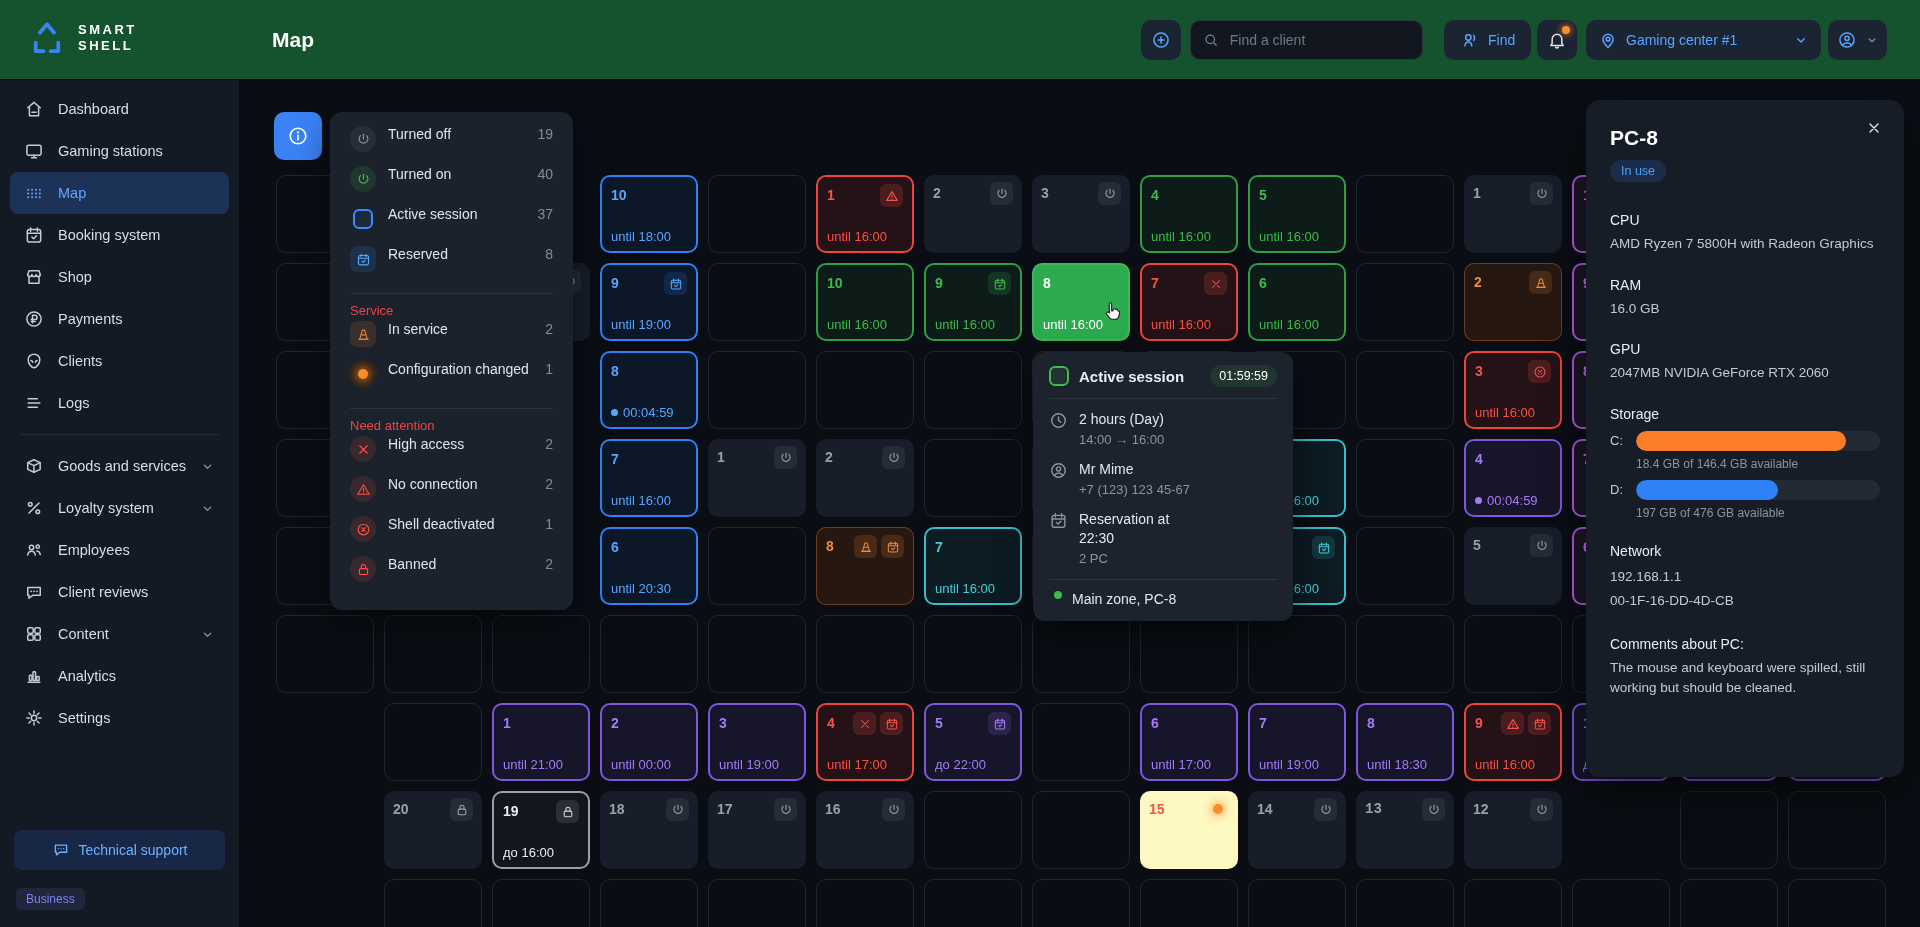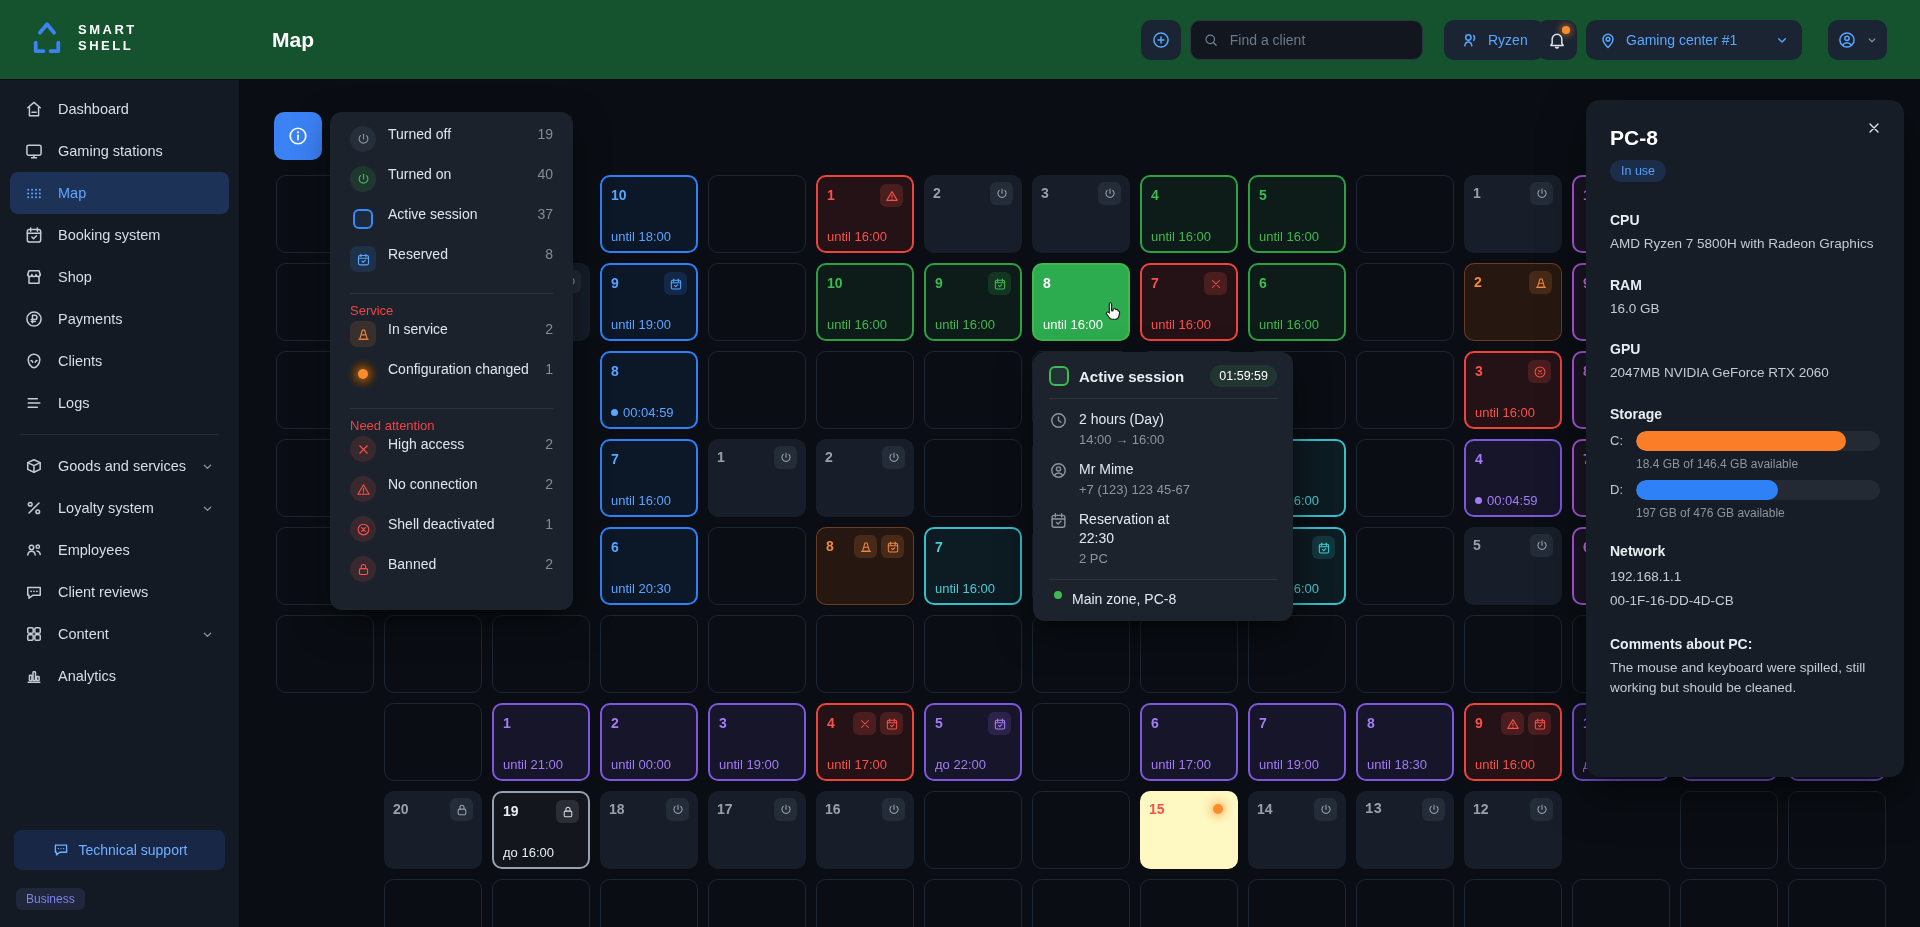--- a/index.html
+++ b/index.html
@@ -17,21 +17,21 @@
   .tb-btn{position:absolute;top:20px;height:40px;background:#1b2433;border-radius:10px;display:flex;align-items:center;justify-content:center;gap:8px;color:#58a6ff;font-size:14px;cursor:pointer}
   .tb-btn .icon{width:20px;height:20px}
   .add-btn{left:1141px;width:40px}
   .search{position:absolute;left:1190px;top:20px;width:233px;height:40px;border:1px solid #2c3542;border-radius:10px;background:#11161f;display:flex;align-items:center;padding:0 12px;gap:9px}
   .search .icon{width:18px;height:18px;color:#768390}
   .search input{background:transparent;border:0;outline:0;color:#c9d1d9;font-size:14px;width:100%;font-family:inherit}
   .search input::placeholder{color:#6e7987}
   .calls-btn{left:1444px;padding:0 16px}
   .bell-btn{left:1537px;width:40px;color:#dfe5ec}
   .bell-dot{position:absolute;top:6px;right:7px;width:8px;height:8px;border-radius:50%;background:#fd8c2a;box-shadow:0 0 6px 2px rgba(253,140,42,.5)}
-  .loc-btn{left:1586px;width:216px;justify-content:flex-start;padding:0 12px}
+  .loc-btn{left:1586px;width:235px;justify-content:flex-start;padding:0 12px}
   .loc-btn .lbl{flex:1;text-align:left}
   .loc-btn .chev{width:16px;height:16px;color:#58a6ff}
   .user-btn{left:1828px;width:59px}
   .user-btn .chev{width:14px;height:14px;color:#8b949e}
 
   
   .sidebar{position:absolute;left:0;top:80px;width:240px;height:847px;background:#141a23;border-right:1px solid #070a0e;z-index:40}
   .nav{padding-top:8px}
   .nav-item{height:42px;margin:0 10px;border-radius:8px;display:flex;align-items:center;gap:14px;padding:0 14px;color:#d7dee6;font-size:14.5px;cursor:pointer}
   .nav-item .icon{width:20px;height:20px;color:#c3ccd6}
@@ -112,21 +112,21 @@
   .tt-zone{display:flex;align-items:flex-start;gap:10px;font-size:14px;color:#e2e8ee;margin-top:11px}
   .tt-zone i{width:8px;height:8px;border-radius:50%;background:#3fb950;margin-left:5px}
 
   
   .panel{position:absolute;left:1586px;top:100px;width:318px;height:677px;background:#171d26;border-radius:14px;padding:20px 24px;z-index:30;box-shadow:0 18px 44px rgba(0,0,0,.55)}
   .p-close{position:absolute;top:14px;right:16px;width:28px;height:28px;color:#dfe5ec;display:flex;align-items:center;justify-content:center;cursor:pointer}
   .p-close .icon{width:16px;height:16px}
   .p-title{font-size:21px;font-weight:700;color:#fff;margin:6px 0 10px}
   .p-badge{display:inline-block;font-size:12.5px;color:#559cf7;background:rgba(47,129,247,.17);padding:4px 11px;border-radius:14px;margin-bottom:30px}
   .p-sec{margin-bottom:23px}
-  .p-lab{font-size:14px;font-weight:700;color:#e6edf3;margin-bottom:6px}
+  .p-lab{font-size:14px;font-weight:400;color:#e6edf3;margin-bottom:6px}
   .p-val{font-size:13.5px;color:#c2cbd4;line-height:1.45}
   .drive{display:flex;align-items:center;gap:8px;margin-top:9px}
   .drive .dl{font-size:13px;color:#c2cbd4;width:18px}
   .track{flex:1;height:20px;border-radius:10px;background:#232a34;overflow:hidden}
   .fill{height:100%;border-radius:10px}
   .dcap{font-size:12px;color:#8b949e;margin:6px 0 2px 26px}
   .net-line{font-size:13.5px;color:#c2cbd4;line-height:1.8}
 
   .cursor{position:absolute;left:1100px;top:300px;z-index:26;width:24px;height:24px}
 </style>
@@ -815,21 +815,21 @@
     <input type="text" placeholder="Find a client" style="">
   </div>
   <div class="tb-btn calls-btn">
     <span class="icon">
         <svg viewBox="0 0 24 24" fill="none" stroke="currentColor" stroke-width="1.8" stroke-linecap="round" stroke-linejoin="round">
           <circle cx="10" cy="9" r="3.2"></circle>
           <path d="M5.8 19c.5-3 2.2-4.6 4.2-4.6s3.7 1.6 4.2 4.6"></path>
           <path d="M16.5 6.5a5.5 5.5 0 0 1 0 6"></path>
         </svg>
       </span>
-    <span>Ryzen</span>
+    <span>Find</span>
   </div>
   <div class="tb-btn bell-btn">
     <span class="icon">
         <svg viewBox="0 0 24 24" fill="none" stroke="currentColor" stroke-width="1.8" stroke-linecap="round" stroke-linejoin="round">
           <path d="M6.2 16v-5a5.8 5.8 0 1 1 11.6 0v5l1.6 2.6H4.6z"></path>
           <path d="M10.4 20.6a1.8 1.8 0 0 0 3.2 0"></path>
         </svg>
       </span>
     <span class="bell-dot"></span>
   </div>
@@ -1022,20 +1022,29 @@
       <div class="nav-item">
         <span class="icon" style="width: 20px; height: 20px;">
           <svg viewBox="0 0 24 24" fill="none" stroke="currentColor" stroke-width="1.8" stroke-linecap="round" stroke-linejoin="round">
             <path d="M5 19.5h14"></path>
             <rect x="6.5" y="11" width="3" height="6.5" rx=".8"></rect>
             <rect x="10.8" y="7" width="3" height="10.5" rx=".8"></rect>
             <rect x="15.1" y="12.5" width="3" height="5" rx=".8"></rect>
           </svg>
         </span>
         <span class="n-label">Analytics</span>
+      </div>
+      <div class="nav-item">
+        <span class="icon" style="width: 20px; height: 20px;">
+          <svg viewBox="0 0 24 24" fill="none" stroke="currentColor" stroke-width="1.8" stroke-linecap="round" stroke-linejoin="round">
+            <circle cx="12" cy="12" r="3.2"></circle>
+            <path d="M12 3.5v2.8M12 17.7v2.8M3.5 12h2.8M17.7 12h2.8M6 6l2 2M16 16l2 2M18 6l-2 2M8 16l-2 2"></path>
+          </svg>
+        </span>
+        <span class="n-label">Settings</span>
       </div>
     </div>
   <div class="support-btn">
     <span class="icon">
         <svg viewBox="0 0 24 24" fill="none" stroke="currentColor" stroke-width="1.8" stroke-linecap="round" stroke-linejoin="round">
           <path d="M4.5 5.5h15v9.5h-9L6 18.5v-3.5H4.5z"></path>
           <path d="M8.5 10.2h.01M12 10.2h.01M15.5 10.2h.01"></path>
         </svg>
       </span>
     <span>Technical support</span>

